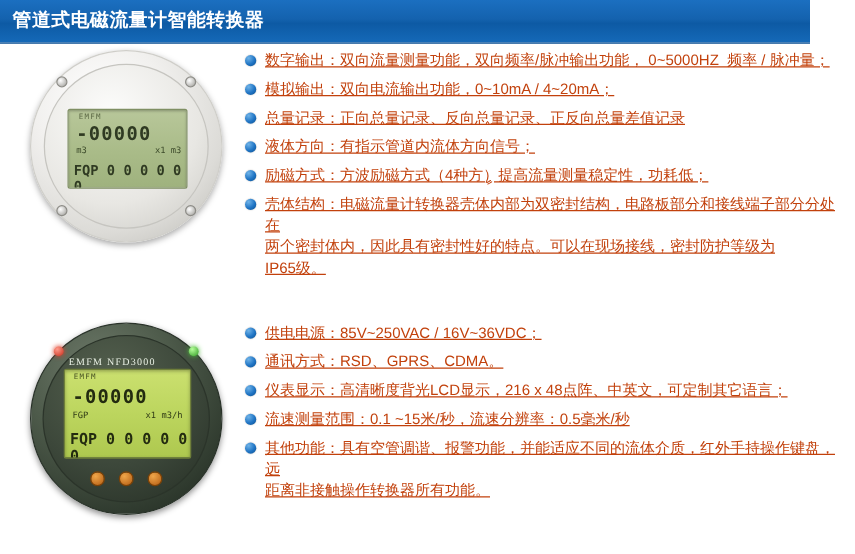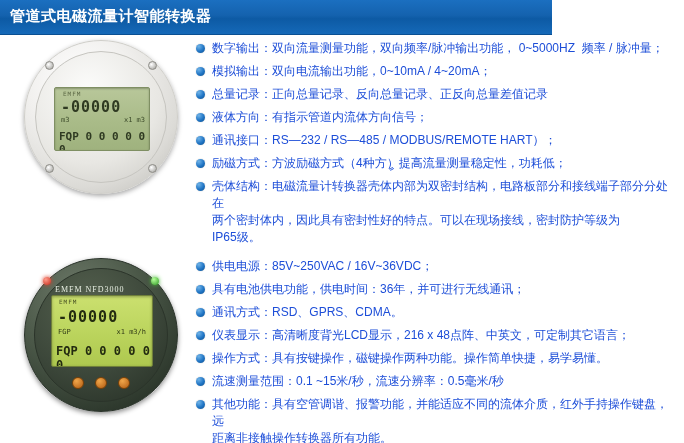--- a/index.html
+++ b/index.html
@@ -18,21 +18,21 @@
     width: 684px;
     height: 443px;
     box-sizing: border-box;
   }
 
   
   .header {
     position: absolute;
     left: 0;
     top: 0;
-    width: 552px;
+    width: 648px;
     height: 34px;
     background: linear-gradient(to bottom, #1b6fc0 0%, #1462ae 45%, #0d5aa4 55%, #1569b8 100%);
     border-bottom: 1px solid #0a4f92;
   }
   .header-title {
     position: absolute;
     left: 10px;
     top: 7px;
     color: #ffffff;
     font-size: 15px;
@@ -250,22 +250,23 @@
     position: absolute;
     left: 196px;
     top: 0;
     width: 478px;
   }
   .bullet-item {
     position: relative;
     padding-left: 16px;
     margin-bottom: 6px;
     font-size: 12px;
-    color: #1d4ed8;
+    color: #c2410c;
     line-height: 17px;
+    text-decoration: underline;
   }
   .bullet-dot {
     position: absolute;
     left: 0;
     top: 4px;
     width: 9px;
     height: 9px;
     border-radius: 50%;
     background: radial-gradient(circle at 32% 28%, #6fb3e8 0%, #1f74c4 55%, #0d4e8c 100%);
     box-shadow: 0 0 1px rgba(0,0,0,0.4);
@@ -313,24 +314,20 @@
         <span class="bullet-dot"></span>
         <span class="bullet-text">模拟输出：双向电流输出功能，0~10mA / 4~20mA；</span>
       </div>
       <div class="bullet-item">
         <span class="bullet-dot"></span>
         <span class="bullet-text">总量记录：正向总量记录、反向总量记录、正反向总量差值记录</span>
       </div>
       <div class="bullet-item">
         <span class="bullet-dot"></span>
         <span class="bullet-text">液体方向：有指示管道内流体方向信号；</span>
-      </div>
-      <div class="bullet-item">
-        <span class="bullet-dot"></span>
-        <span class="bullet-text">通讯接口：RS—232 / RS—485 / MODBUS/REMOTE HART）；</span>
       </div>
       <div class="bullet-item">
         <span class="bullet-dot"></span>
         <span class="bullet-text">励磁方式：方波励磁方式（4种方ީ）提高流量测量稳定性，功耗低；</span>
       </div>
       <div class="bullet-item">
         <span class="bullet-dot"></span>
         <span class="bullet-text">壳体结构：电磁流量计转换器壳体内部为双密封结构，电路板部分和接线端子部分分处在
 两个密封体内，因此具有密封性好的特点。可以在现场接线，密封防护等级为
 IP65级。</span>
@@ -362,33 +359,25 @@
       </div>
     </div>
 
     <div class="bullets">
       <div class="bullet-item">
         <span class="bullet-dot"></span>
         <span class="bullet-text">供电电源：85V~250VAC / 16V~36VDC；</span>
       </div>
       <div class="bullet-item">
         <span class="bullet-dot"></span>
-        <span class="bullet-text">具有电池供电功能，供电时间：36年，并可进行无线通讯；</span>
-      </div>
-      <div class="bullet-item">
-        <span class="bullet-dot"></span>
         <span class="bullet-text">通讯方式：RSD、GPRS、CDMA。</span>
       </div>
       <div class="bullet-item">
         <span class="bullet-dot"></span>
         <span class="bullet-text">仪表显示：高清晰度背光LCD显示，216 x 48点阵、中英文，可定制其它语言；</span>
-      </div>
-      <div class="bullet-item">
-        <span class="bullet-dot"></span>
-        <span class="bullet-text">操作方式：具有按键操作，磁键操作两种功能。操作简单快捷，易学易懂。</span>
       </div>
       <div class="bullet-item">
         <span class="bullet-dot"></span>
         <span class="bullet-text">流速测量范围：0.1 ~15米/秒，流速分辨率：0.5毫米/秒</span>
       </div>
       <div class="bullet-item">
         <span class="bullet-dot"></span>
         <span class="bullet-text">其他功能：具有空管调谐、报警功能，并能适应不同的流体介质，红外手持操作键盘，远
 距离非接触操作转换器所有功能。</span>
       </div>

